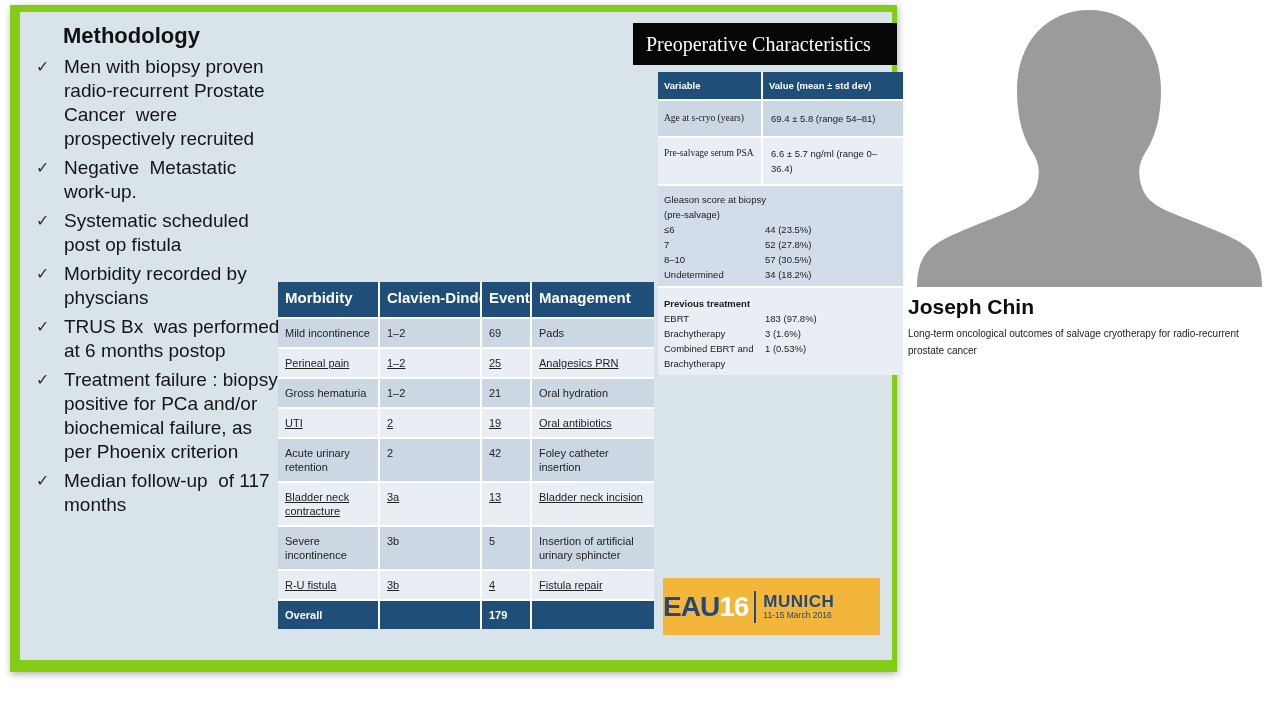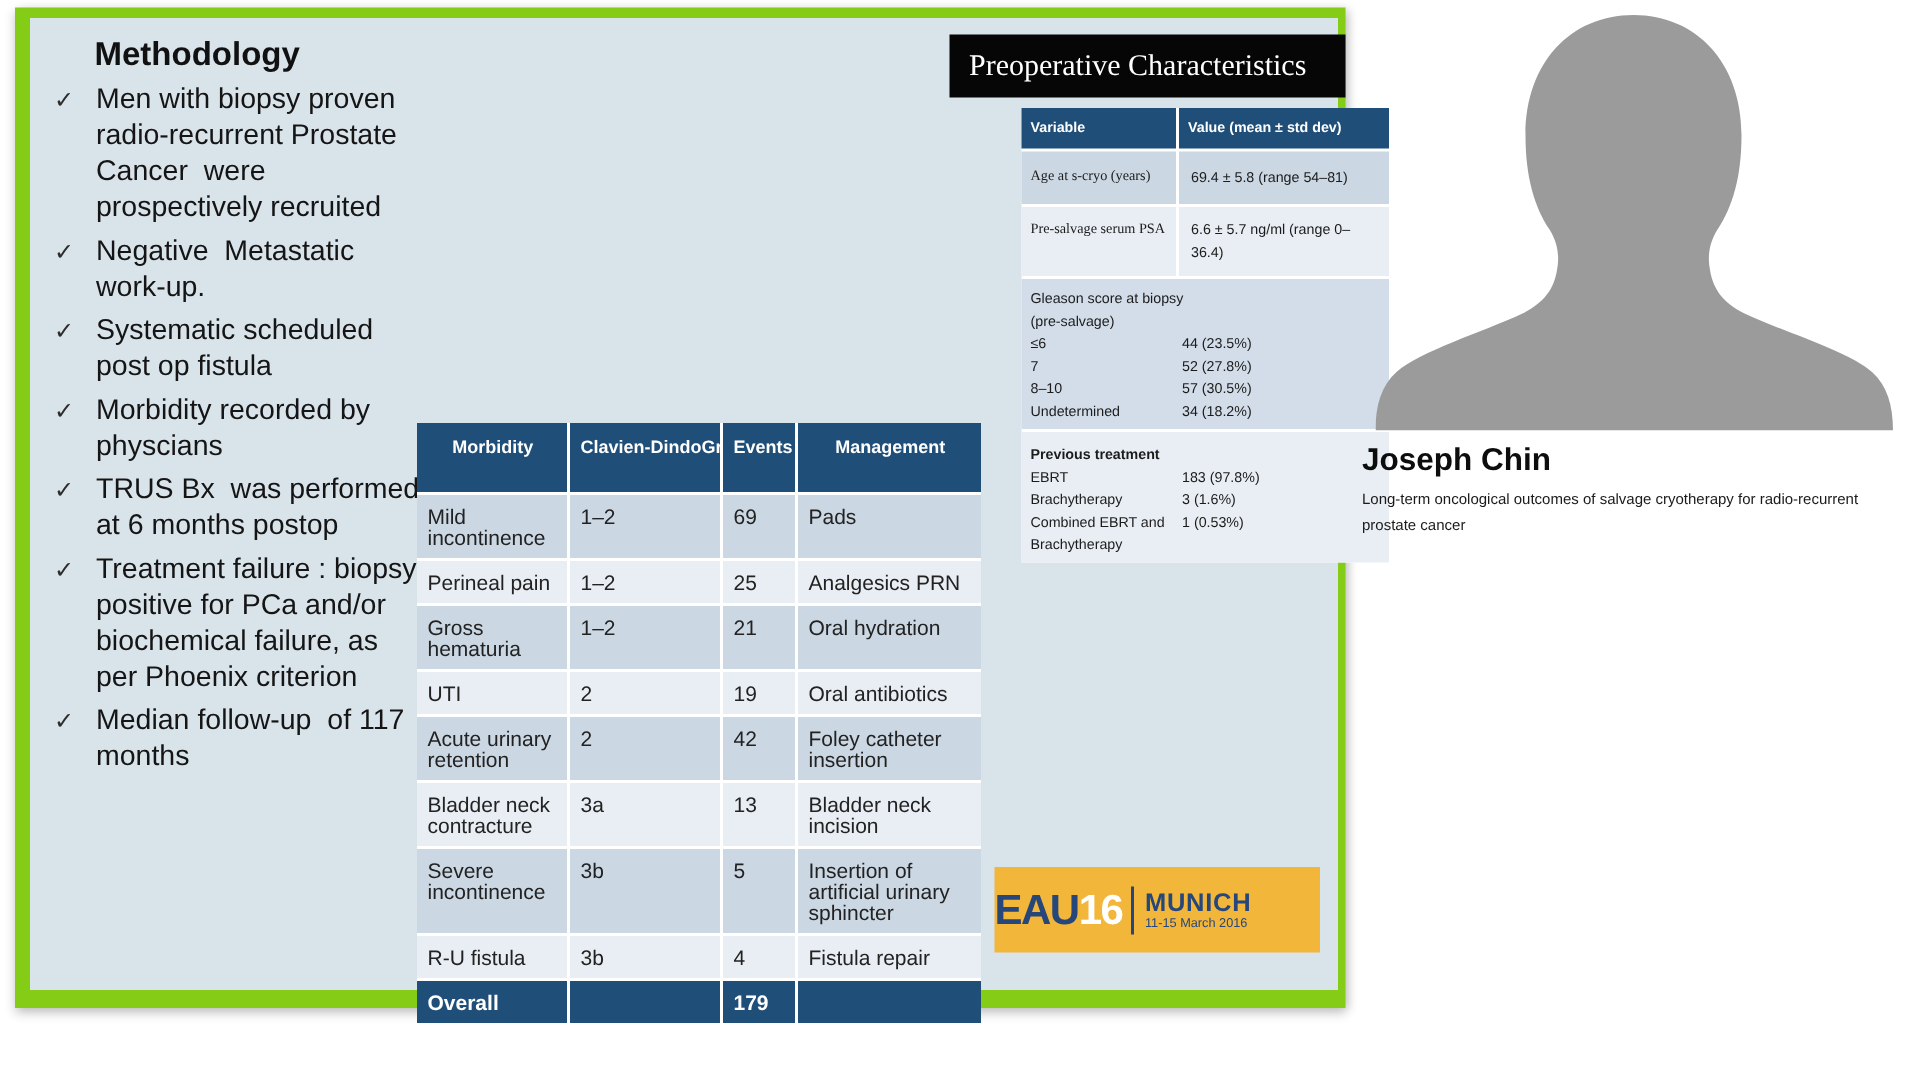--- a/index.html
+++ b/index.html
@@ -16,32 +16,32 @@
   .meth-title { position:absolute; left:53px; top:18px; font-size:22px; font-weight:bold; color:#111; }
   .bullets { position:absolute; left:26px; top:50px; width:270px; }
   .bullet { display:flex; align-items:flex-start; margin-bottom:5px; }
   .bullet .chk { width:28px; flex:0 0 28px; font-size:16px; color:#2d2d2d; padding-top:2px; }
   .bullet .btxt { width:218px; font-size:19px; line-height:24px; color:#151515; white-space:pre-wrap; }
   .bullet.wide .btxt { width:244px; }
 
   
   .morb { position:absolute; left:268px; top:277px; width:376px;
           display:grid; grid-template-columns:100px 100px 48px 122px; gap:2px; background:#fff; }
-  .morb > div { font-size:14px; line-height:14px; color:#222; padding:7px 6px 7px 7px; }
-  .morb .th { background:#1f4e79; color:#fff; font-weight:bold; padding:9px 6px 23px 7px;
-              white-space:nowrap; font-size:12px;text-align:center; }
+  .morb > div { font-size:11px; line-height:14px; color:#222; padding:7px 6px 7px 7px; }
+  .morb .th { background:#1f4e79; color:#fff; font-weight:bold; padding:9px 6px 12px 7px;
+              white-space:nowrap; font-size:15px; }
   .morb .dark  { background:#cbd7e3; }
-  .morb .light { background:#e9eef4; }
+  .morb .light { background:#e9eef4;text-decoration:underline; }
   .morb .tot { background:#1f4e79; color:#fff; font-weight:bold; }
 
   
   .preop-bar { position:absolute; left:623px; top:18px; width:264px; height:42px; background:#060606;
                color:#fff; font-family:"Liberation Serif", serif; font-size:20px;
                display:flex; align-items:center; padding-left:13px; }
-  .preop { position:absolute; left:671px; top:67px; width:245px;
+  .preop { position:absolute; left:648px; top:67px; width:245px;
            display:grid; grid-template-columns:103px 140px; gap:2px; background:#fff; }
   .preop > div { font-size:9.5px; line-height:15px; color:#1b1b1b; }
   .preop .th { background:#1f4e79; color:#fff; font-weight:bold; padding:6px 6px; }
   .preop .lab { padding:10px 4px 10px 6px; white-space:nowrap;font-family:Liberation Serif, serif; }
   .preop .val { padding:10px 8px 10px 8px; }
   .preop .r1 { background:#cbd7e3; }
   .preop .r2 { background:#e9eef4; padding-top:8px; padding-bottom:8px; }
   .psec { grid-column:1 / -1; padding:6px 6px 4px 6px; line-height:20px; }
   .psec.gle { background:#d2dde9; }
   .psec.prev { background:#e9eef4; padding-top:8px; }

